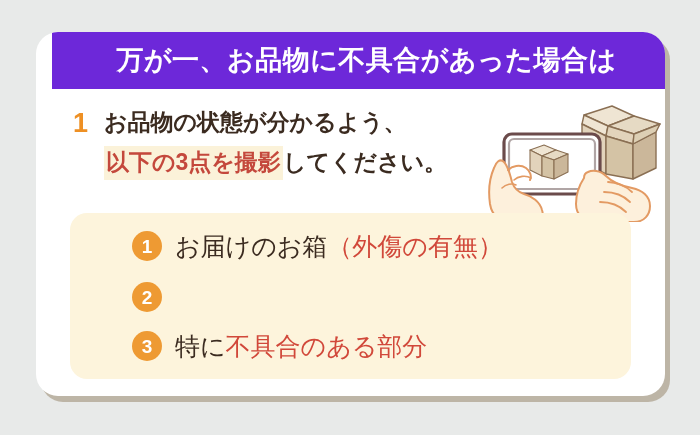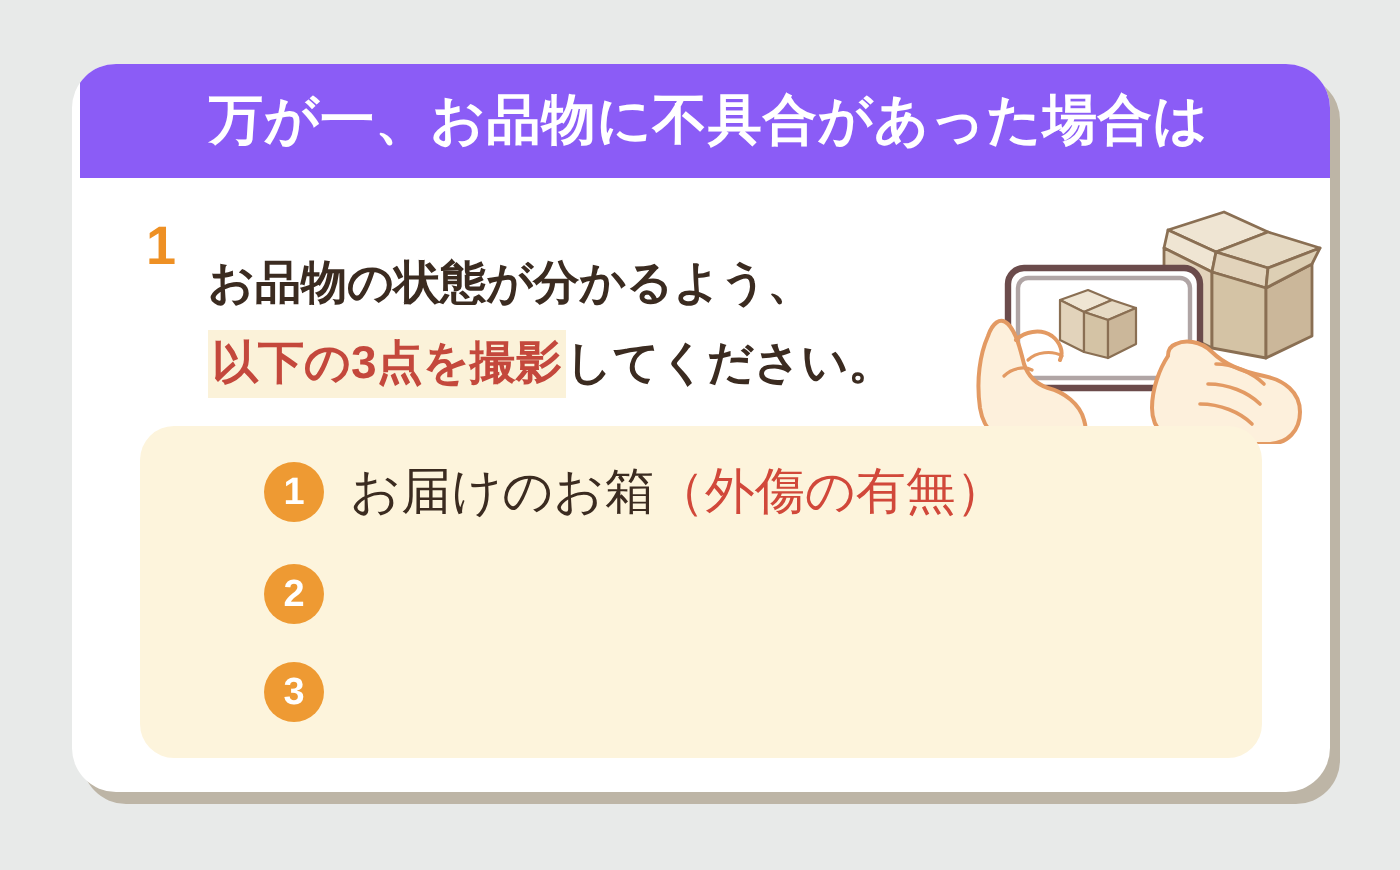--- a/index.html
+++ b/index.html
@@ -24,25 +24,25 @@
     height: 364px;
     background: #ffffff;
     border-radius: 22px;
     box-shadow: 5px 6px 0 0 #bdb5a6;
     overflow: hidden;
   }
 
   
   #header-band {
     position: absolute;
-    left: 4px;
+    left: 16px;
     top: 0;
     width: 100%;
     height: 57px;
-    background: #8b5cf6;
+    background: #6d28d9;
     display: flex;
     align-items: center;
     justify-content: center;
   }
   #header-title {
     color: #ffffff;
     font-size: 27px;
     font-weight: bold;
     letter-spacing: 0.5px;
     white-space: nowrap;
@@ -67,21 +67,20 @@
     line-height: 1;
   }
   .step-line {
     position: absolute;
     left: 68px;
     font-size: 23px;
     font-weight: bold;
     color: #3b2b20;
     white-space: nowrap;
     line-height: 1;
-    margin-top: 19px;
   }
   #step-line-1 { top: 22px; }
   #step-line-2 { top: 62px; text-align: right; }
   .hl {
     background: #fbf2d9;
     color: #c4483c;
     padding: 3px 2px 5px 2px;
   }
 
   
@@ -207,17 +206,18 @@
       <div class="badge">1</div>
       <div class="row-text"><span>お届けのお箱</span><span class="accent">（外傷の有無）</span></div>
     </div>
 
     <div class="list-row" id="list-row-1">
       <div class="badge">2</div>
     </div>
 
     <div class="list-row" id="list-row-2">
       <div class="badge">3</div>
+      <div class="row-text"><span>特に</span><span class="accent">不具合のある部分</span></div>
     </div>
 
   </div>
 
 </div>
 
 </body></html>

